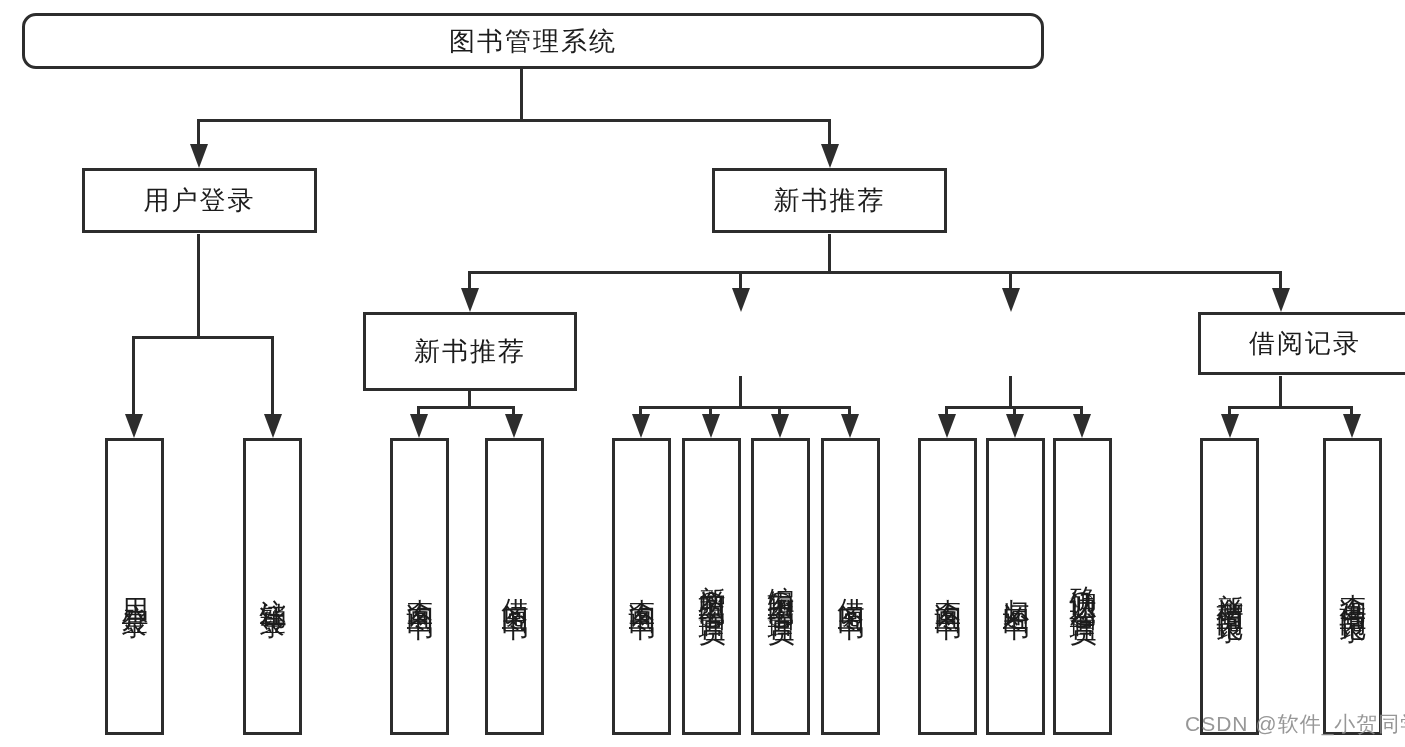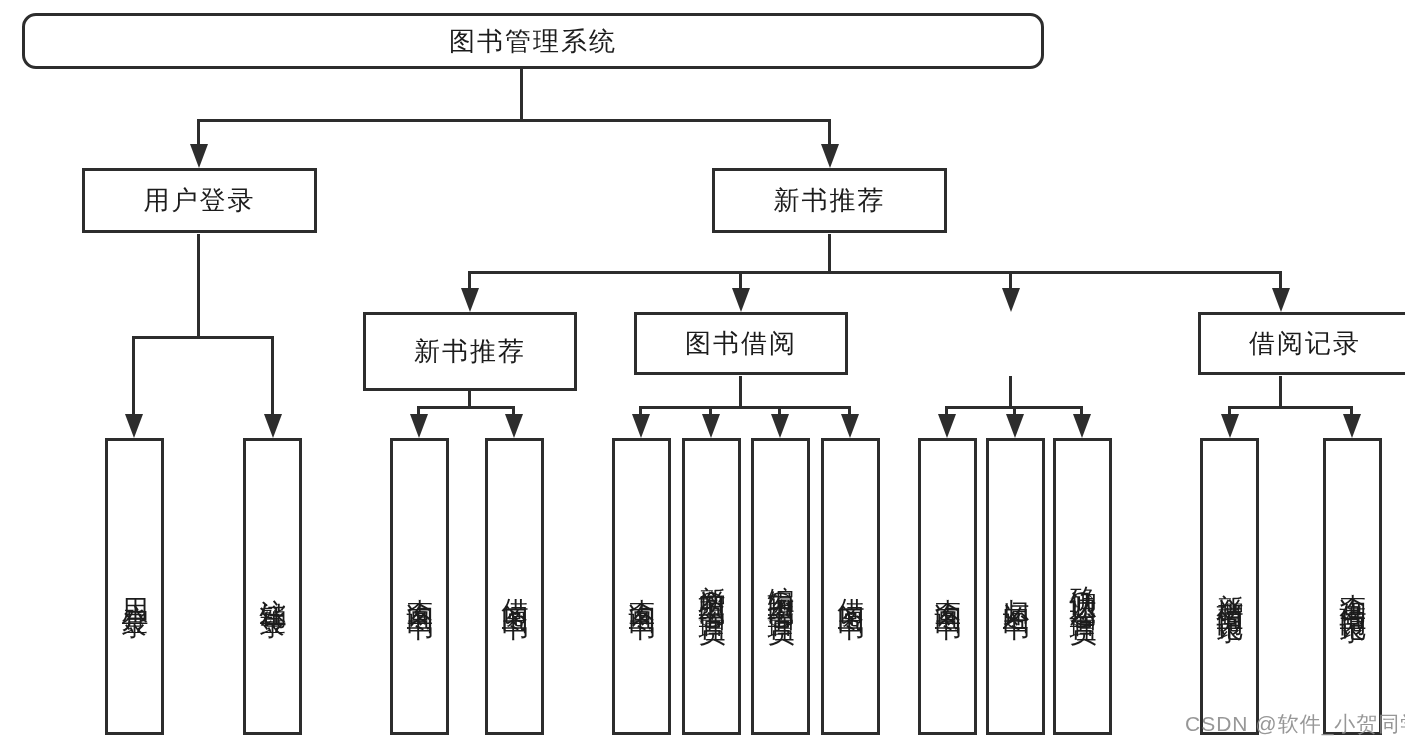--- a/index.html
+++ b/index.html
@@ -100,21 +100,20 @@
 </style>
 </head>
 <body>
 
 <div class="canvas">
 
   <div class="node n-root">图书管理系统</div>
   <div class="node n-login">用户登录</div>
   <div class="node n-mgmt">新书推荐</div>
   <div class="node n-rec">新书推荐</div>
-  <div class="node n-bb">图书借阅</div>
   <div class="node n-br">借阅记录</div>
 
   <div class="node leaf lf-1">用户登录</div>
   <div class="node leaf lf-2">注销登录</div>
   <div class="node leaf lf-3">查询图书</div>
   <div class="node leaf lf-4">借阅图书</div>
   <div class="node leaf lf-5">查询图书</div>
   <div class="node leaf lf-6">新增图书（管理员）</div>
   <div class="node leaf lf-7">编辑图书（管理员）</div>
   <div class="node leaf lf-8">借阅图书</div>

